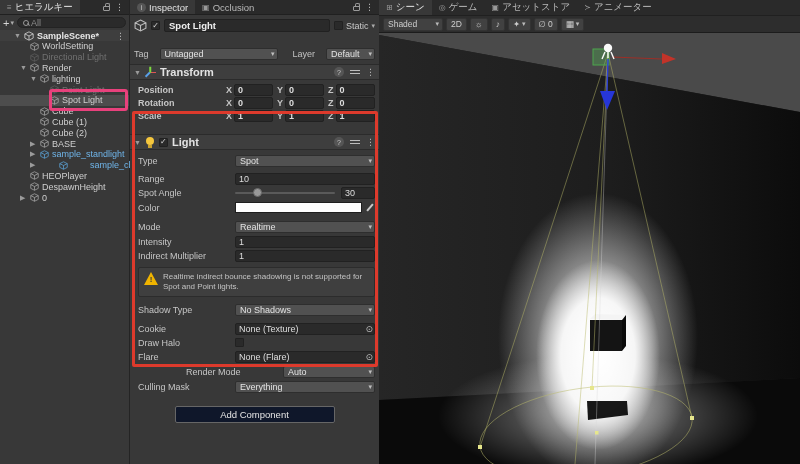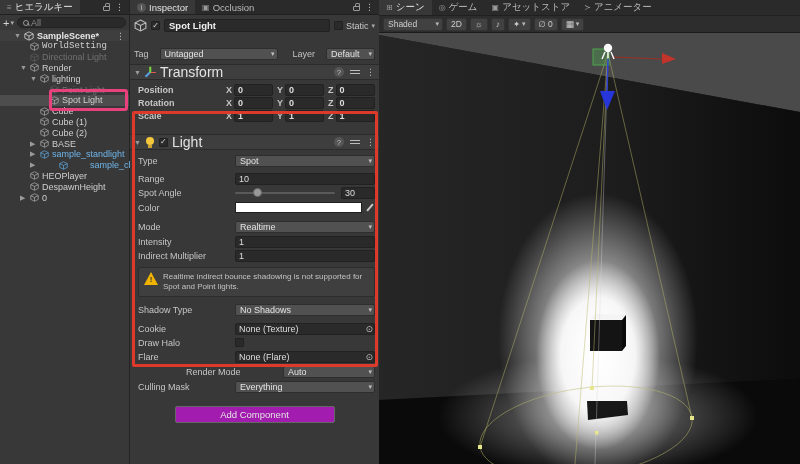--- a/index.html
+++ b/index.html
@@ -60,21 +60,21 @@
   .go-row1 { display:flex; align-items:center; gap:4px; height:15px; }
   .cube-ic { width:13px; height:13px; color:#bdbdbd; }
   .name-field { flex:1; background:#2a2a2a; border:1px solid #212121; border-radius:2px; height:13px;
     display:flex; align-items:center; padding:0 4px; color:#efefef; font-weight:bold; font-size:9.5px; }
   .static-grp { display:flex; align-items:center; gap:3px; color:#c9c9c9; }
   .static-grp .tic { font-size:7px; color:#aaa; }
   .go-row2 { display:flex; align-items:center; gap:11px; height:15px; color:#c2c2c2;margin-top:13px; }
   .comp-header { display:flex; align-items:center; height:16px; gap:4px; padding:0 4px;
     background:#3e3e3e; border-top:1px solid #2b2b2b; border-bottom:1px solid #2b2b2b; }
   .comp-header .fold { font-size:7px; color:#9a9a9a; }
-  .comp-title { font-weight:normal; color:#e2e2e2; font-size:14px; }
+  .comp-title { font-weight:bold; color:#e2e2e2; font-size:11px; }
   .comp-right { margin-left:auto; display:flex; align-items:center; gap:6px; }
   .axis-ic { position:relative; width:11px; height:11px; }
   .axis-ic i { position:absolute; left:5px; top:5px; width:6px; height:1.5px; }
   .axis-ic i:nth-child(1){ background:#e05555; transform:rotate(0deg); transform-origin:left; }
   .axis-ic i:nth-child(2){ background:#7ddb3f; transform:rotate(-90deg); transform-origin:left; }
   .axis-ic i:nth-child(3){ background:#5aa0e8; transform:rotate(135deg); transform-origin:left; }
   .bulb-ic { position:relative; width:10px; height:11px; }
   .bulb-ic::before{ content:''; position:absolute; left:1px; top:0; width:8px; height:8px; border-radius:50%; background:#f5c73d; }
   .bulb-ic::after{ content:''; position:absolute; left:3px; top:8px; width:4px; height:3px; background:#caa22f; }
   .irow { display:flex; align-items:center; padding:0 4px 0 8px; }
@@ -95,21 +95,21 @@
   .dropper { width:9px; height:11px; position:relative; margin-left:4px; }
   .dropper::before{ content:''; position:absolute; left:3px; top:1px; width:2px; height:9px; background:#c9c9c9; transform:rotate(40deg); }
   .objfield { position:relative; }
   .objfield .picker { position:absolute; right:1px; top:0; color:#bdbdbd; font-size:9px; }
   .warnbox { margin:4px 4px 4px 8px; background:#3f3f3f; border:1px solid #2c2c2c; border-radius:2px;
     display:flex; gap:5px; padding:4px 5px; color:#c3c3c3; font-size:8px; line-height:1.25; }
   .warn-tri { flex:0 0 14px; width:14px; height:13px; background:#f0b400;
     clip-path:polygon(50% 0,100% 100%,0 100%); position:relative; }
   .warn-tri span{ position:absolute; left:0; right:0; bottom:0; text-align:center; color:#3a3a3a; font-weight:bold; font-size:8px; }
   .addcomp-wrap { display:flex; justify-content:center; margin-top:12px; }
-  .addcomp { width:160px; height:17px; background:#a21caf; border:1px solid #666; border-radius:2px;
+  .addcomp { width:160px; height:17px; background:#0f172a; border:1px solid #666; border-radius:2px;
     color:#e4e4e4; font-size:9.5px; display:flex; align-items:center; justify-content:center; }
 
   
   .scene { position:absolute; left:379px; top:0; width:421px; height:464px; background:#212121; }
   .scene .tabbar { height:16px; }
   .scene-toolbar { display:flex; align-items:center; height:17px; background:#2d2d2d; padding:0 4px; gap:3px;
     border-bottom:1px solid #1c1c1c; }
   .sbtn { display:flex; align-items:center; justify-content:center; gap:2px; background:#414141; border:1px solid #333;
     border-radius:2px; height:13px; padding:0 4px; color:#cecece; font-size:8.5px; }
   .sbtn .tic{ font-size:7px; color:#bbb; }
@@ -145,21 +145,21 @@
     </div>
     <div class="scene-row">
       <span class="fold">▼</span>
       <svg class="hicon-scene" viewBox="0 0 12 12">
         <path d="M6 1 L11 3.5 V8.5 L6 11 L1 8.5 V3.5 Z M1 3.5 L6 6 L11 3.5 M6 6 V11" fill="none" stroke="currentColor" stroke-width="1"></path>
       </svg>
       <span>SampleScene*</span>
       <span class="menu-dots">⋮</span>
     </div>
     <div class="tree">
-        <div class="trow" style="padding-left: 20px; font-family: Liberation Mono, monospace;">
+        <div class="trow" style="padding-left: 20px;">
           <span class="fold"></span>
           <svg viewBox="0 0 12 12">
             <path d="M6 1 L11 3.5 V8.5 L6 11 L1 8.5 V3.5 Z M1 3.5 L6 6 L11 3.5 M6 6 V11" fill="none" stroke="currentColor" stroke-width="1"></path>
           </svg>
           <span>WorldSetting</span>
         </div>
         <div class="trow disabled" style="padding-left: 20px;">
           <span class="fold"></span>
           <svg viewBox="0 0 12 12">
             <path d="M6 1 L11 3.5 V8.5 L6 11 L1 8.5 V3.5 Z M1 3.5 L6 6 L11 3.5 M6 6 V11" fill="none" stroke="currentColor" stroke-width="1"></path>

